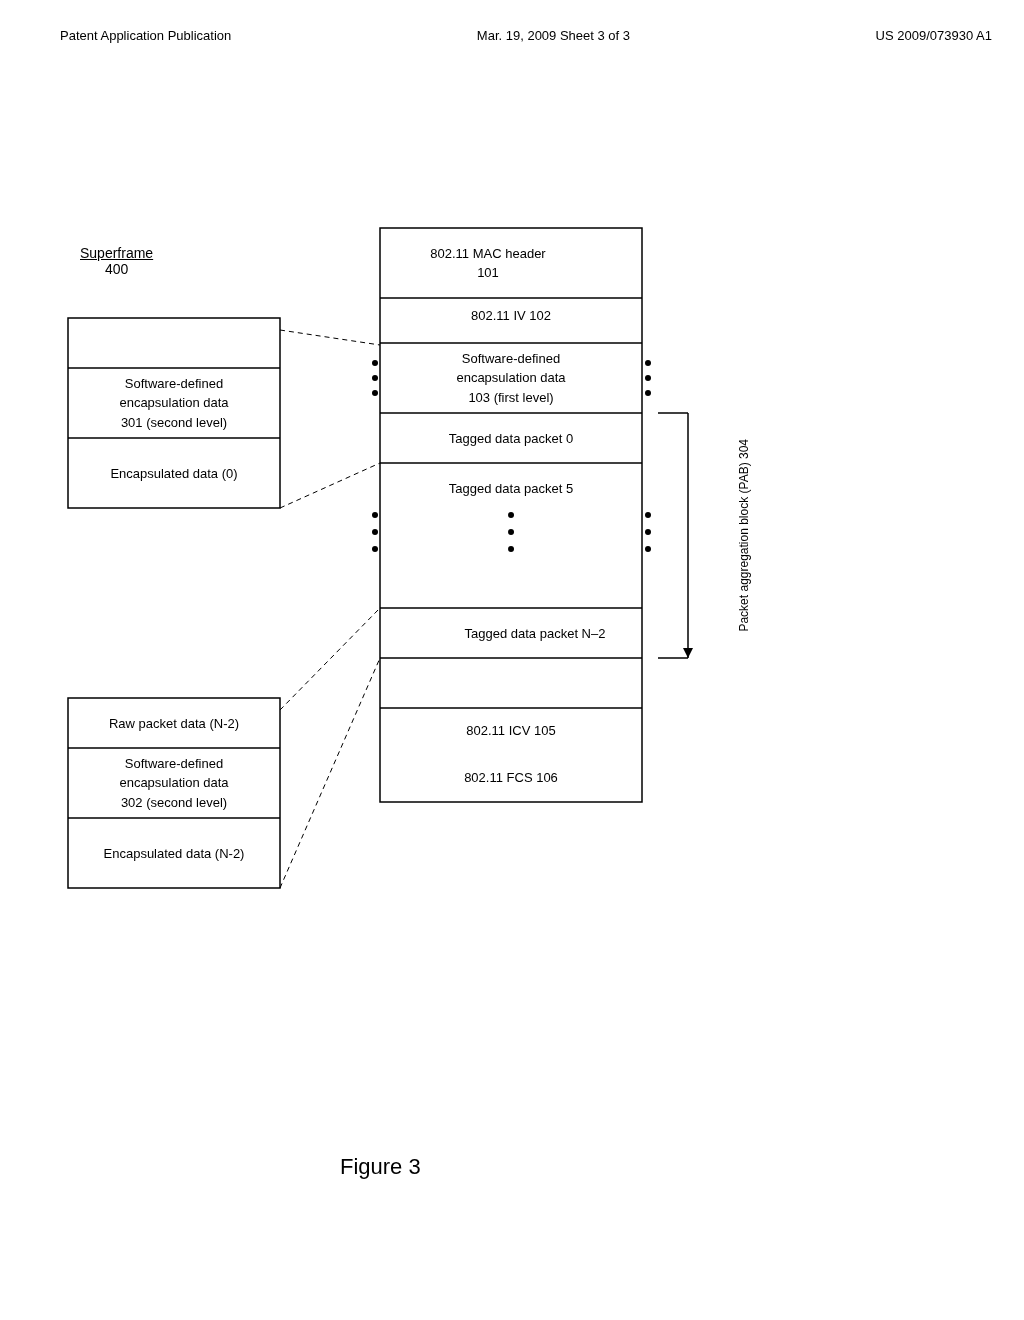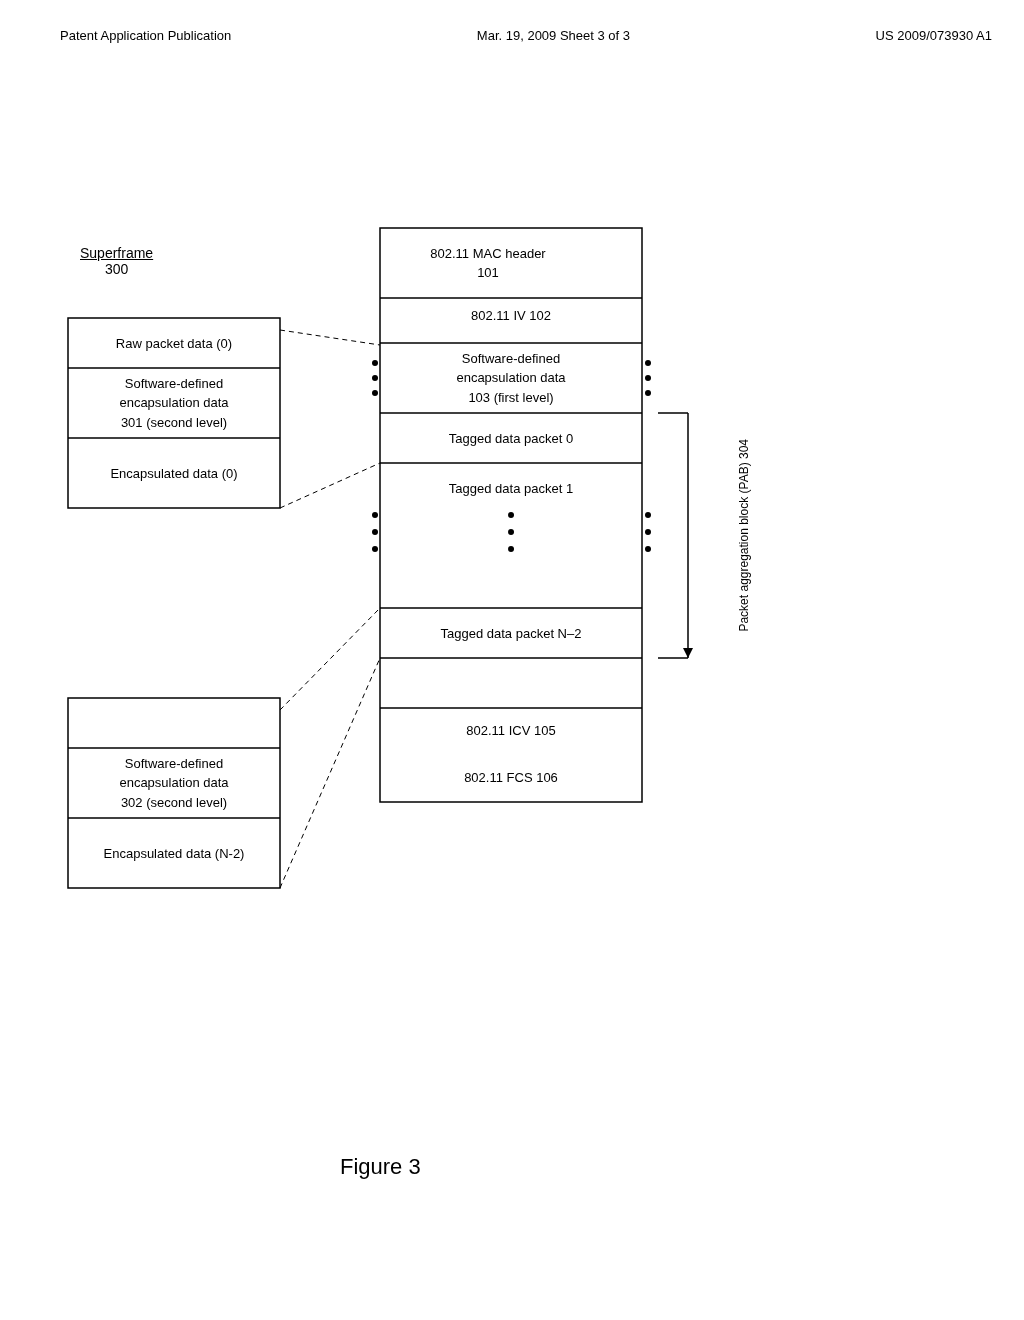--- a/index.html
+++ b/index.html
@@ -128,37 +128,37 @@
     <circle cx="375" cy="432" r="3" fill="#000"></circle>
     <circle cx="375" cy="449" r="3" fill="#000"></circle>
 
     <circle cx="648" cy="415" r="3" fill="#000"></circle>
     <circle cx="648" cy="432" r="3" fill="#000"></circle>
     <circle cx="648" cy="449" r="3" fill="#000"></circle>
   </svg>
 
   <div class="superframe-label">
     <span class="underline">Superframe</span>
-    <span>300</span>
-  </div>
-
-  <div style="position:absolute; left:68px; top:218px; width:212px; height:50px; display:flex; align-items:center; justify-content:center; font-size:13px; text-align:center;">
-    <span>Raw packet data (0)</span>
-  </div>
+    <span>400</span>
+  </div>
+
 
   <div style="position:absolute; left:68px; top:268px; width:212px; height:70px; display:flex; align-items:center; justify-content:center; font-size:13px; text-align:center; line-height:1.5;">
     <span style="white-space:pre-line;">Software-defined
 encapsulation data
 301 (second level)</span>
   </div>
 
   <div style="position:absolute; left:68px; top:338px; width:212px; height:70px; display:flex; align-items:center; justify-content:center; font-size:13px; text-align:center;">
     <span>Encapsulated data (0)</span>
   </div>
 
+  <div style="position:absolute; left:68px; top:598px; width:212px; height:50px; display:flex; align-items:center; justify-content:center; font-size:13px; text-align:center;">
+    <span>Raw packet data (N-2)</span>
+  </div>
 
   <div style="position:absolute; left:68px; top:648px; width:212px; height:70px; display:flex; align-items:center; justify-content:center; font-size:13px; text-align:center; line-height:1.5;">
     <span style="white-space:pre-line;">Software-defined
 encapsulation data
 302 (second level)</span>
   </div>
 
   <div style="position:absolute; left:68px; top:718px; width:212px; height:70px; display:flex; align-items:center; justify-content:center; font-size:13px; text-align:center;">
     <span>Encapsulated data (N-2)</span>
   </div>
@@ -176,24 +176,24 @@
     <span style="white-space:pre-line;">Software-defined
 encapsulation data
 103 (first level)</span>
   </div>
 
   <div style="position:absolute; left:380px; top:313px; width:262px; height:50px; display:flex; align-items:center; justify-content:center; font-size:13px; text-align:center;">
     <span>Tagged data packet 0</span>
   </div>
 
   <div style="position:absolute; left:380px; top:363px; width:262px; height:50px; display:flex; align-items:center; justify-content:center; font-size:13px; text-align:center;">
-    <span>Tagged data packet 1</span>
-  </div>
-
-  <div style="position:absolute; left:380px; top:508px; width:262px; height:50px; display:flex; align-items:center; justify-content:center; font-size:13px; text-align:center;">
+    <span>Tagged data packet 5</span>
+  </div>
+
+  <div style="position:absolute; left:404px; top:508px; width:262px; height:50px; display:flex; align-items:center; justify-content:center; font-size:13px; text-align:center;">
     <span>Tagged data packet N–2</span>
   </div>
 
 
   <div style="position:absolute; left:380px; top:608px; width:262px; height:45px; display:flex; align-items:center; justify-content:center; font-size:13px; text-align:center;">
     <span>802.11 ICV 105</span>
   </div>
 
   <div style="position:absolute; left:380px; top:653px; width:262px; height:49px; display:flex; align-items:center; justify-content:center; font-size:13px; text-align:center;">
     <span>802.11 FCS 106</span>

